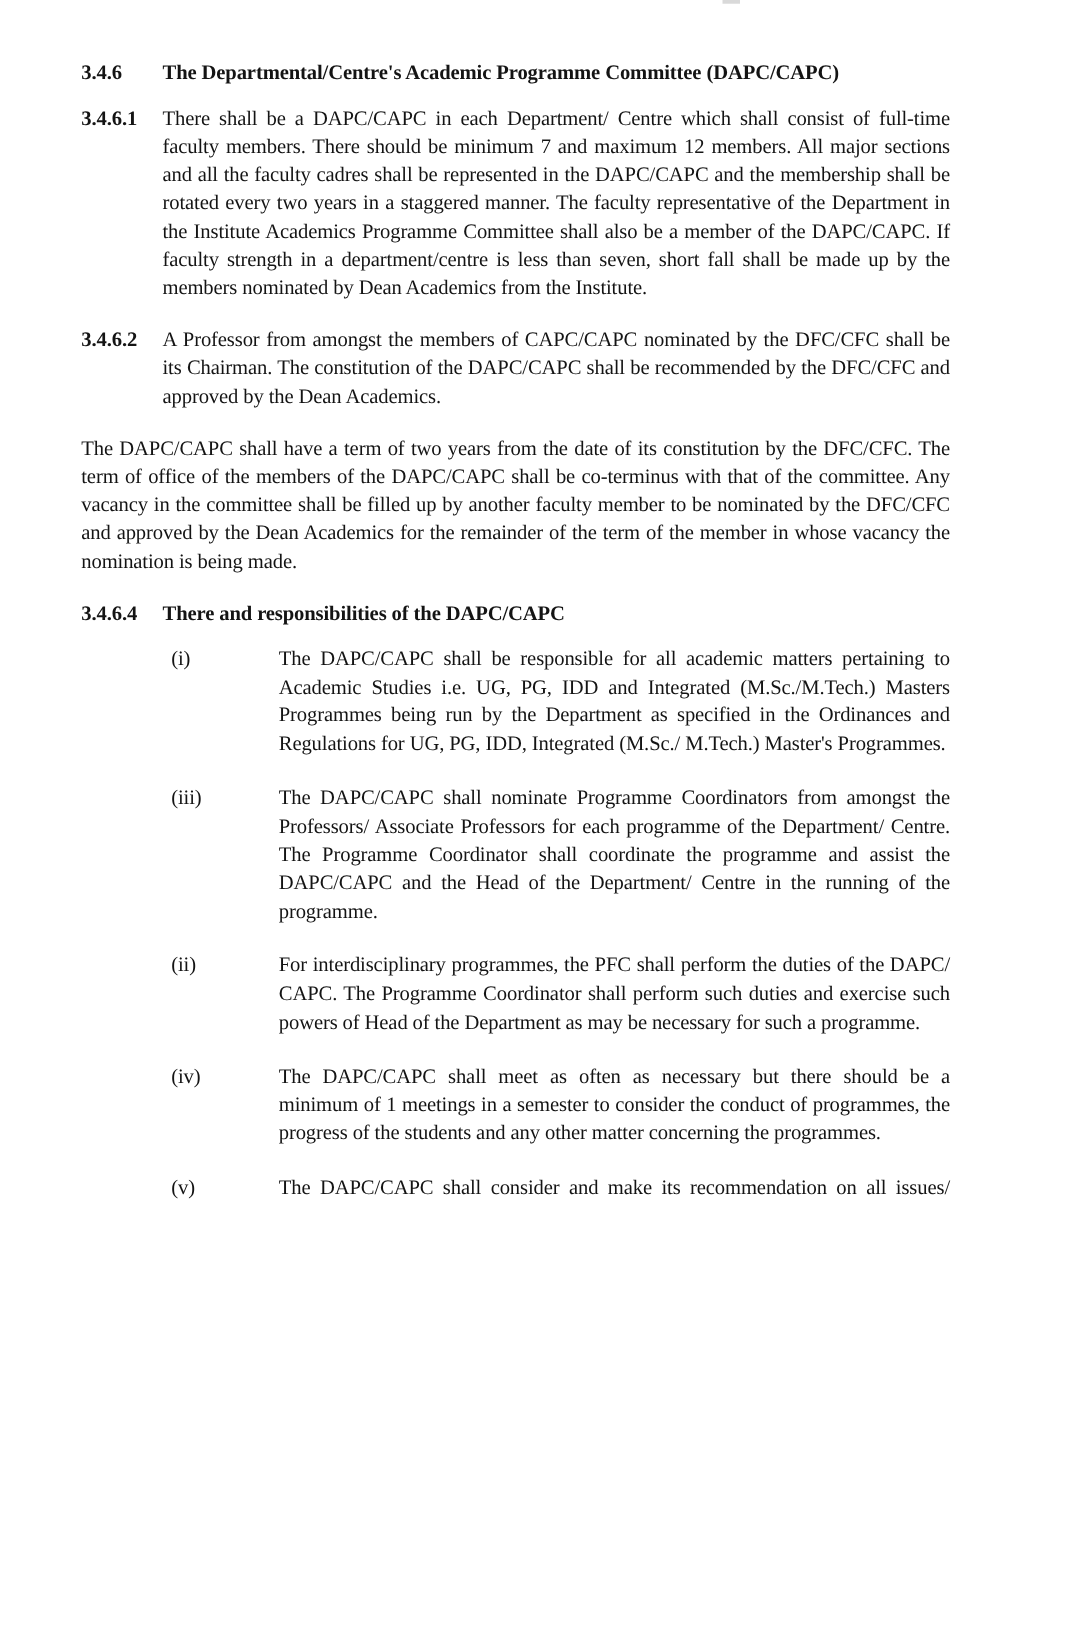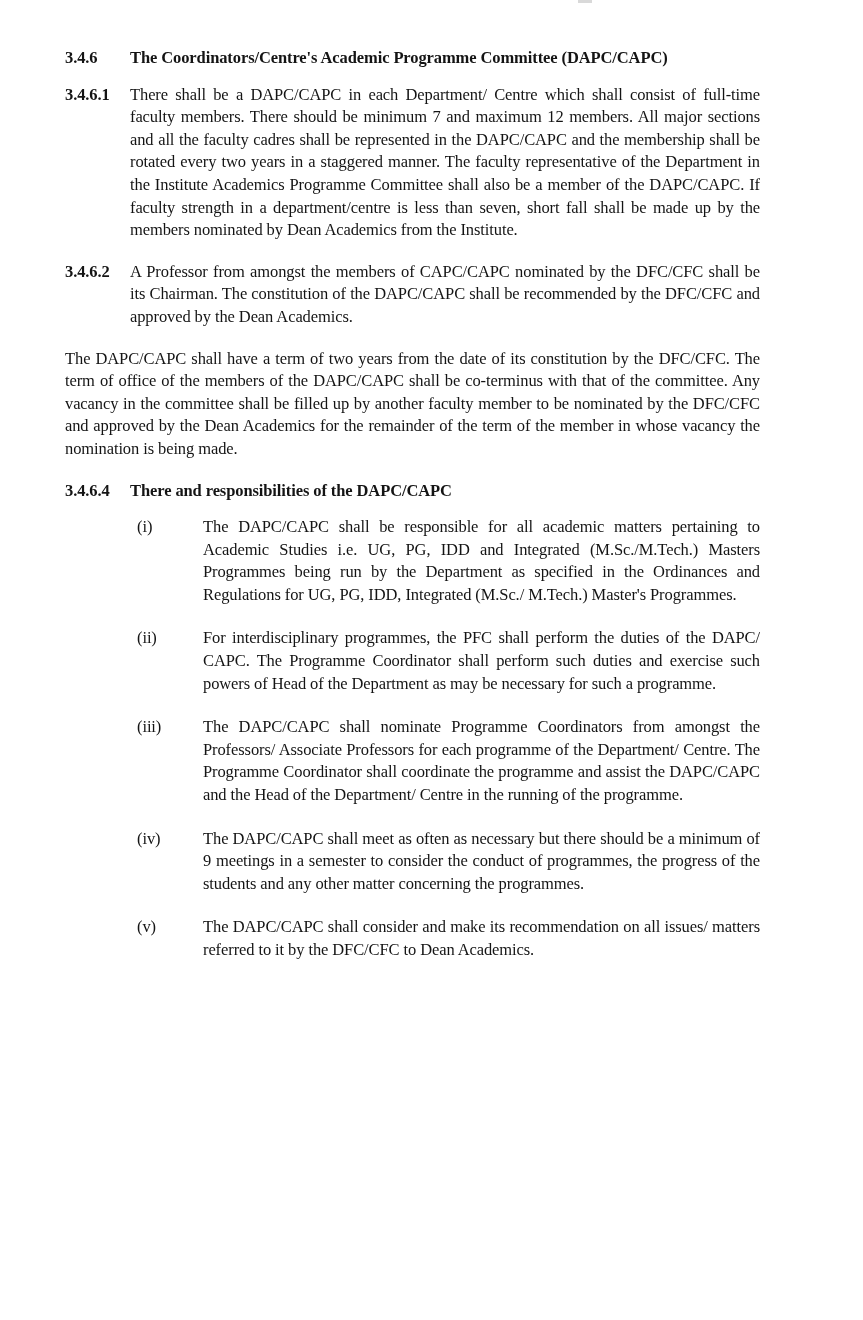--- a/index.html
+++ b/index.html
@@ -59,34 +59,35 @@
     display: flex;
     margin: 0 0 21px 72px;
   }
   .list-item .label {
     flex: 0 0 66px;
     width: 66px;
   }
   .list-item .item-text {
     flex: 1;
     text-align: justify;
+    margin-left: 20px;
   }
 </style>
 </head>
 <body>
 
 <div class="page" style="background: rgb(255, 255, 255); color: rgb(20, 20, 20);">
 
   <div class="scan-artifact"></div>
 
   <div class="content">
 
     <div class="para heading">
       <div class="num">3.4.6</div>
-      <div class="text breakable">The Coordinators/​Centre's Academic Programme Committee (DAPC/​CAPC)</div>
+      <div class="text breakable">The Departmental/​Centre's Academic Programme Committee (DAPC/​CAPC)</div>
     </div>
 
     <div class="para">
       <div class="num">3.4.6.1</div>
       <div class="text breakable">There shall be a DAPC/​CAPC in each Department/​ Centre which shall consist of full-time faculty members. There should be minimum 7 and maximum 12 members. All major sections and all the faculty cadres shall be represented in the DAPC/​CAPC and the membership shall be rotated every two years in a staggered manner.  The faculty representative of the Department in the Institute Academics Programme Committee shall also be a member of the DAPC/​CAPC. If faculty strength in a department/​centre is less than seven, short fall shall be made up by the members nominated by Dean Academics from the Institute.</div>
     </div>
 
     <div class="para">
       <div class="num">3.4.6.2</div>
       <div class="text breakable">A Professor from amongst the members of CAPC/​CAPC nominated by the DFC/​CFC shall be its Chairman. The constitution of the DAPC/​CAPC shall be recommended by the DFC/​CFC and approved by the Dean Academics.</div>
@@ -102,32 +103,32 @@
     </div>
 
     <div class="duties-list">
 
       <div class="list-item">
         <div class="label">(i)</div>
         <div class="item-text breakable">The DAPC/​CAPC shall be responsible for all academic matters pertaining to Academic Studies i.e. UG, PG, IDD and Integrated (M.Sc./​M.Tech.) Masters Programmes being run by the Department as specified in the Ordinances and Regulations for UG, PG, IDD, Integrated (M.Sc./​ M.Tech.) Master's Programmes.</div>
       </div>
 
       <div class="list-item">
+        <div class="label">(iii)</div>
+        <div class="item-text breakable">The DAPC/​CAPC shall nominate Programme Coordinators from amongst the Professors/​ Associate Professors for each programme of the Department/​ Centre. The Programme Coordinator shall coordinate the programme and assist the DAPC/​CAPC and the Head of the Department/​ Centre in the running of the programme.</div>
+      </div>
+
+      <div class="list-item">
         <div class="label">(ii)</div>
         <div class="item-text breakable">For interdisciplinary programmes, the PFC shall perform the duties of the DAPC/​CAPC. The Programme Coordinator shall perform such duties and exercise such powers of Head of the Department as may be necessary for such a programme.</div>
       </div>
 
       <div class="list-item">
-        <div class="label">(iii)</div>
-        <div class="item-text breakable">The DAPC/​CAPC shall nominate Programme Coordinators from amongst the Professors/​ Associate Professors for each programme of the Department/​ Centre. The Programme Coordinator shall coordinate the programme and assist the DAPC/​CAPC and the Head of the Department/​ Centre in the running of the programme.</div>
-      </div>
-
-      <div class="list-item">
         <div class="label">(iv)</div>
-        <div class="item-text breakable">The DAPC/​CAPC shall meet as often as necessary but there should be a minimum of 9 meetings in a semester to consider the conduct of programmes, the progress of the students and any other matter concerning the programmes.</div>
+        <div class="item-text breakable">The DAPC/​CAPC shall meet as often as necessary but there should be a minimum of 1 meetings in a semester to consider the conduct of programmes, the progress of the students and any other matter concerning the programmes.</div>
       </div>
 
       <div class="list-item">
         <div class="label">(v)</div>
         <div class="item-text breakable">The DAPC/​CAPC shall consider and make its recommendation on all issues/​ matters referred to it by the DFC/​CFC to Dean Academics.</div>
       </div>
 
 
     </div>
 

